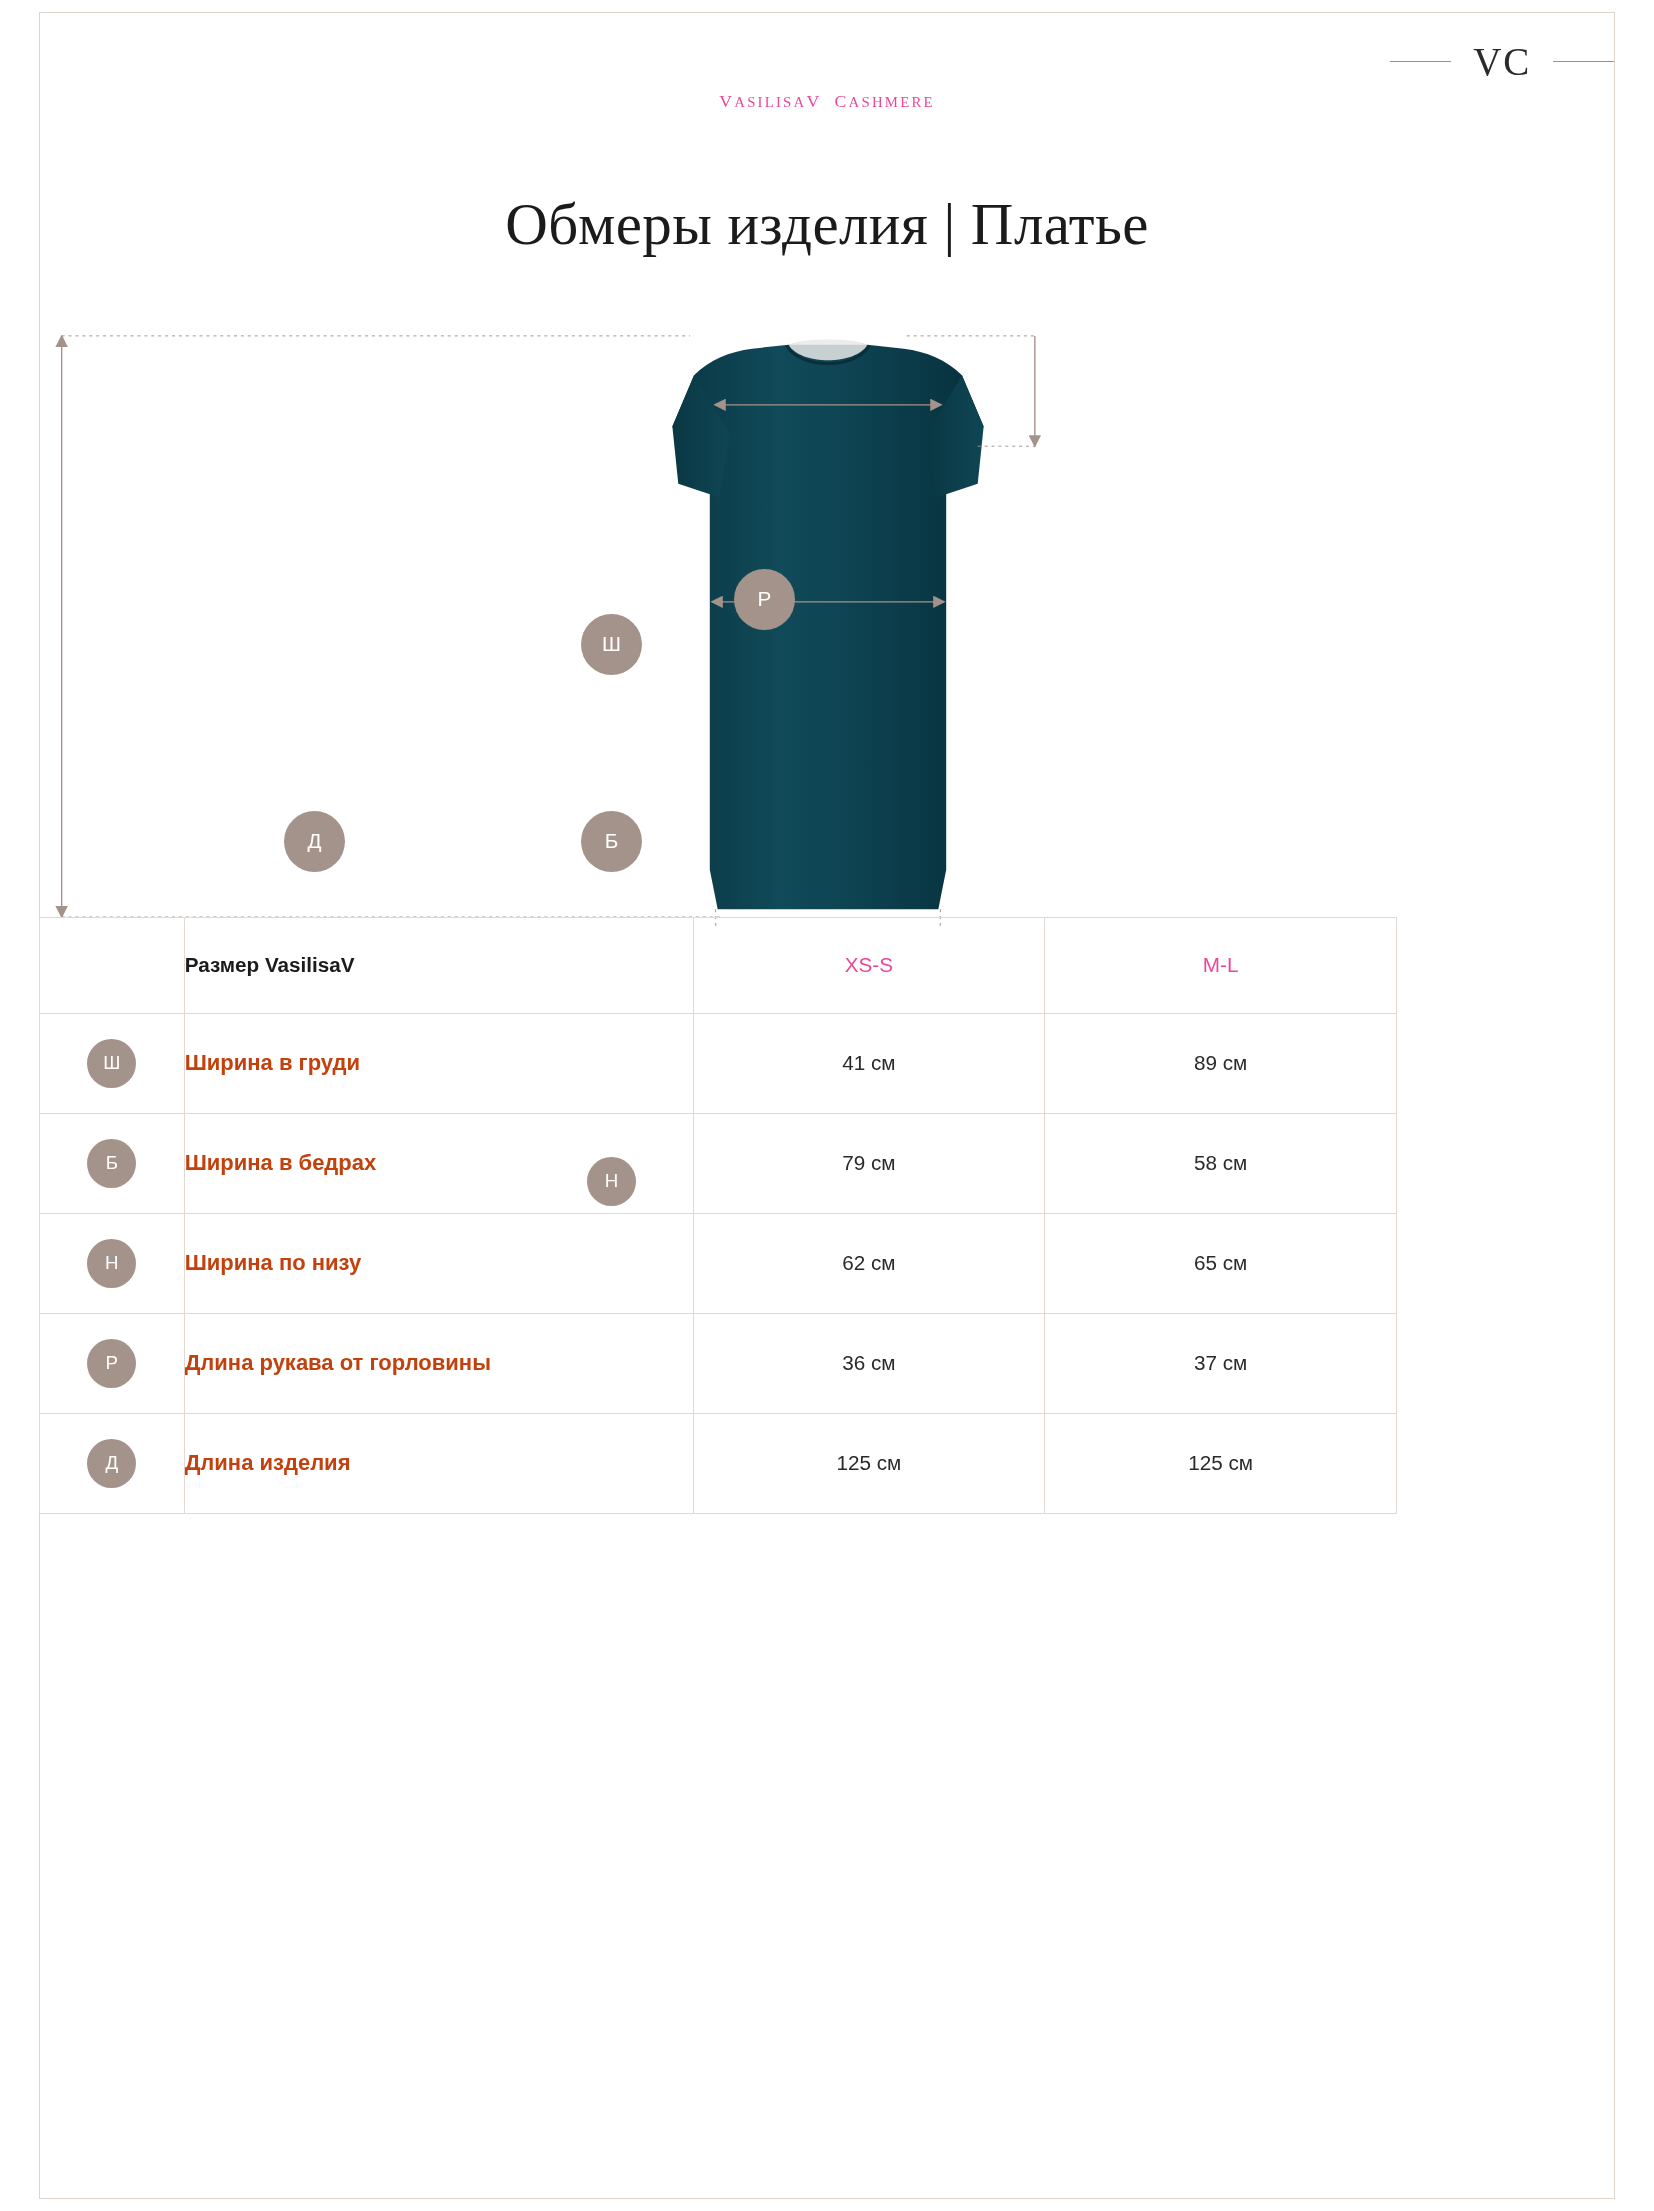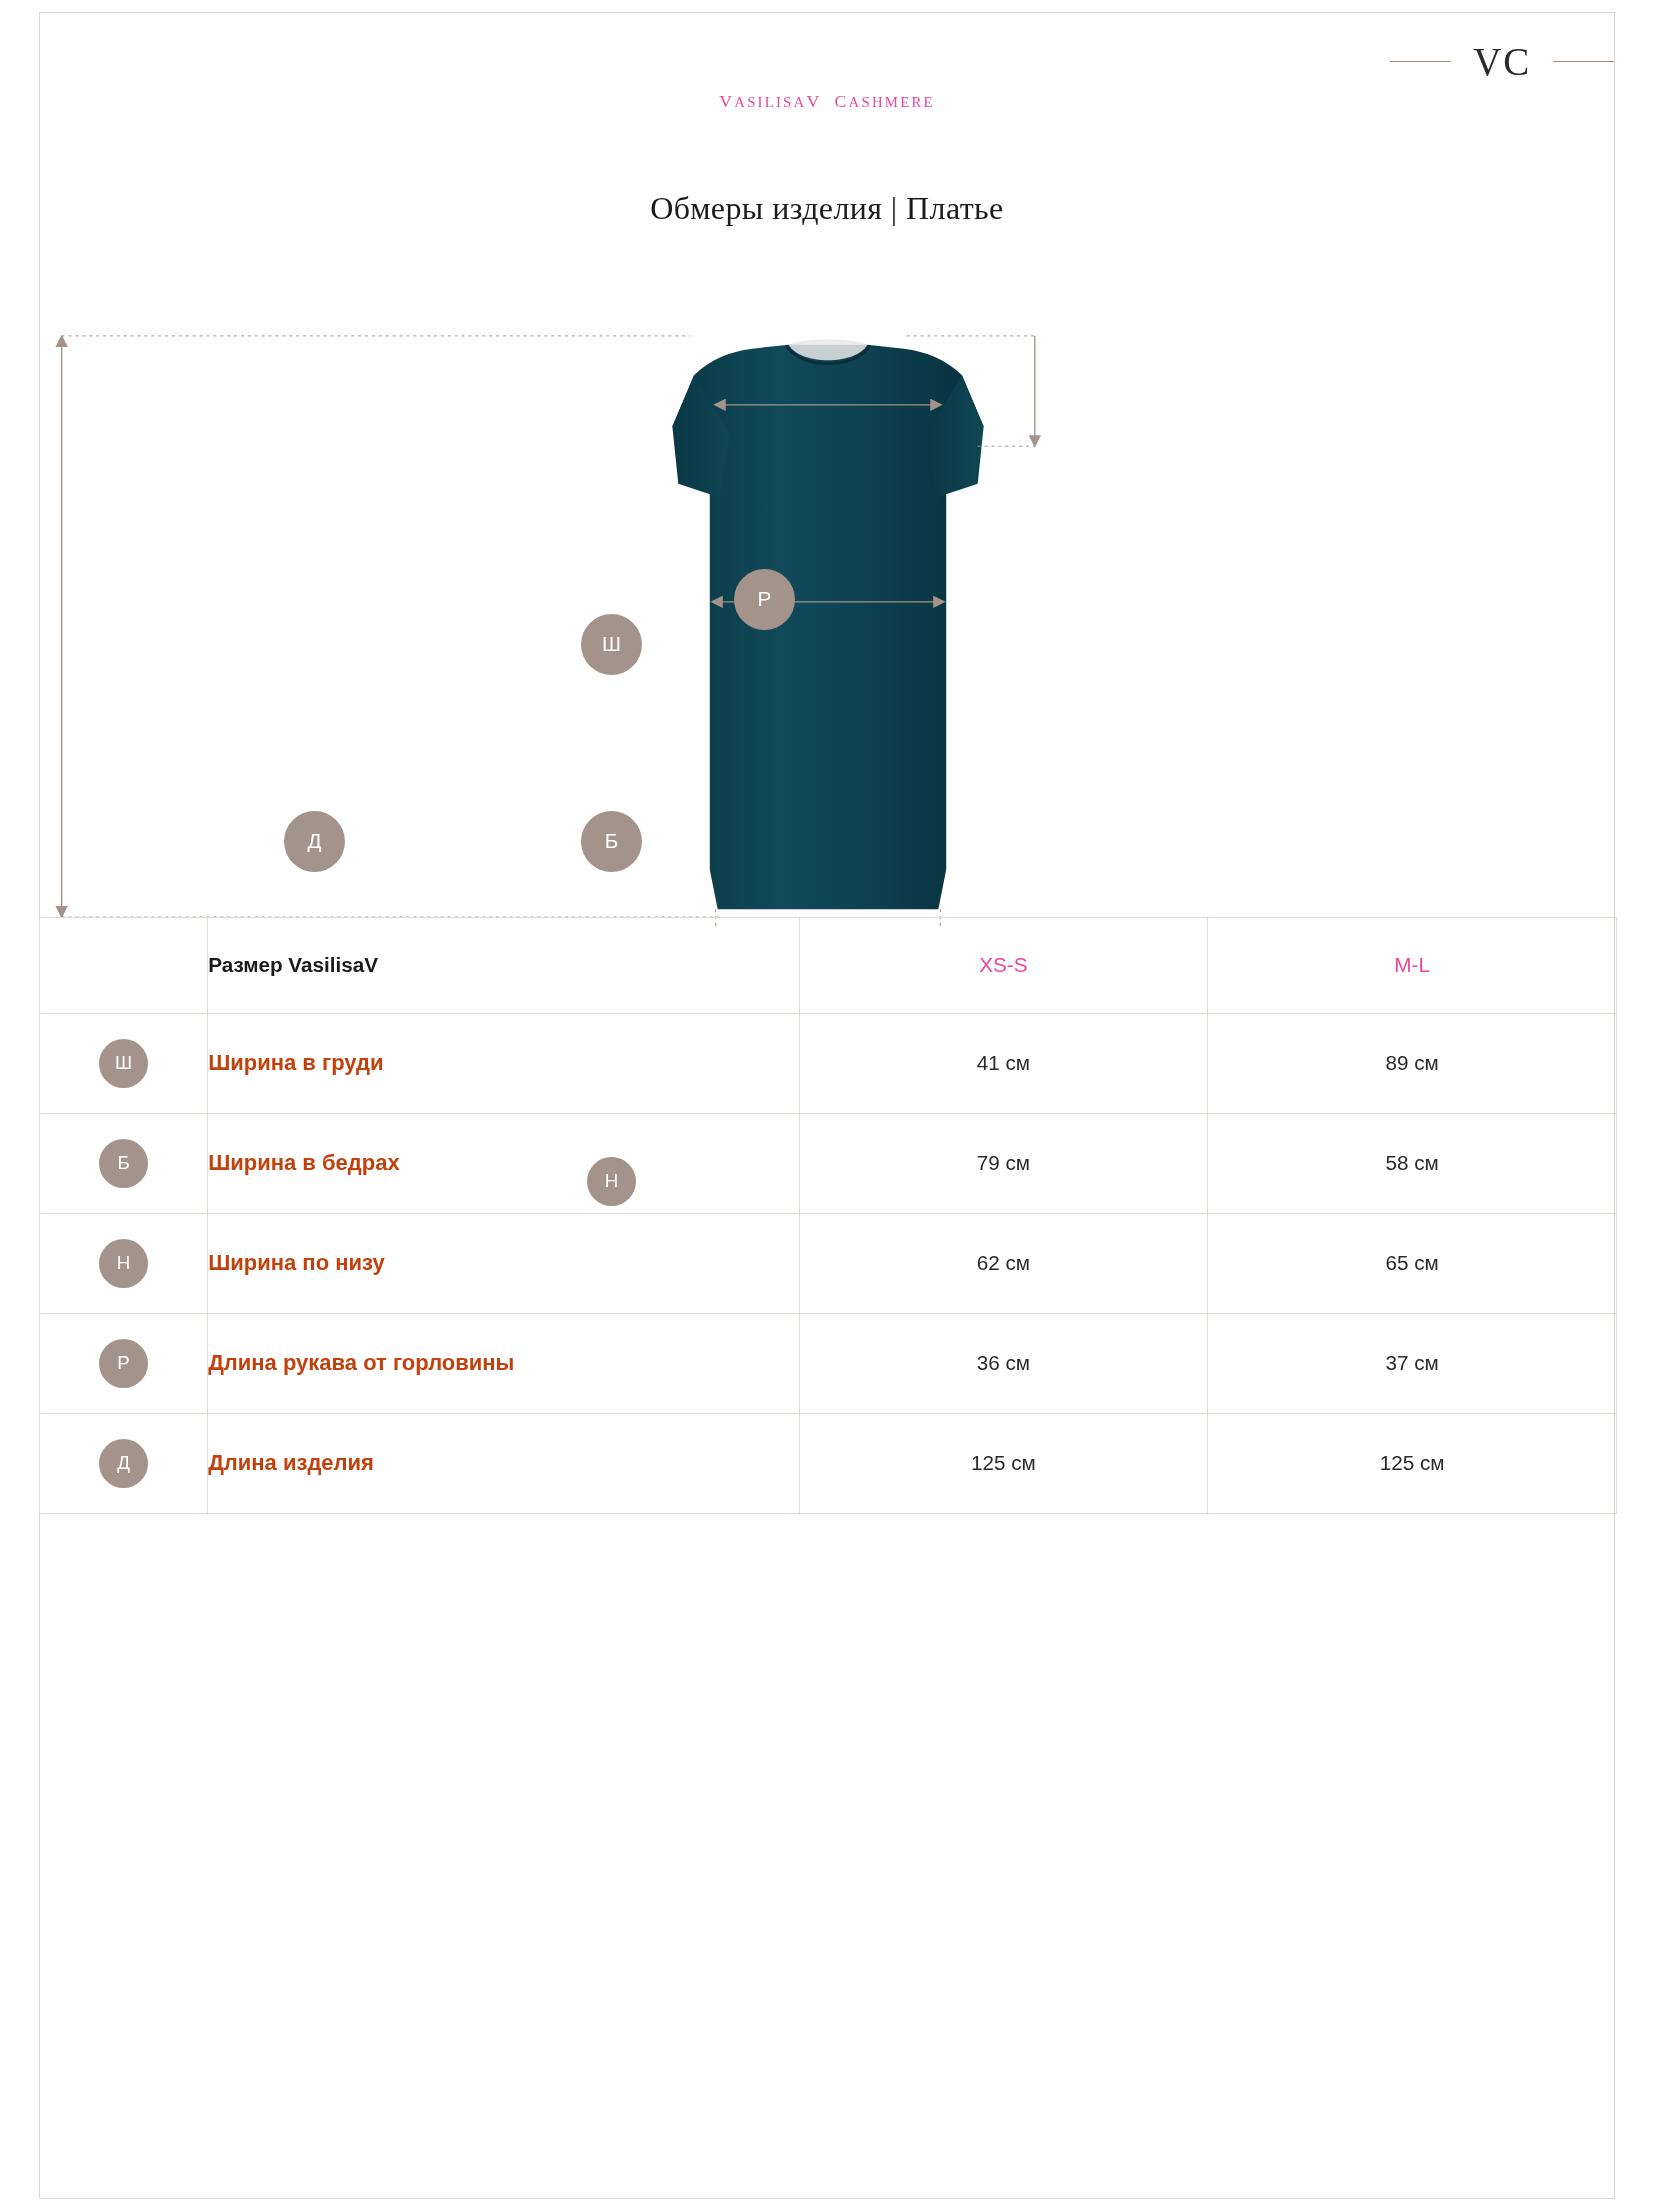--- a/index.html
+++ b/index.html
@@ -65,21 +65,21 @@
   }
 
   
   .doc-title {
     position: absolute;
     top: 177px;
     left: 0;
     width: 100%;
     text-align: center;
     font-family: "Liberation Serif", serif;
-    font-size: 32px;
+    font-size: 59px;
     font-weight: 400;
     color: #1b1b1b;
     letter-spacing: 0.4px;
   }
 
   
   .diagram {
     position: absolute;
     left: 0;
     top: 305px;
@@ -103,21 +103,21 @@
   .badge.b-sh { width: 61px; height: 61px; left: 541px; top: 296px; }
   .badge.b-b  { width: 61px; height: 61px; left: 541px; top: 493px; }
   .badge.b-n  { width: 49px; height: 49px; left: 547px; top: 839px; font-size: 18.7px; }
   .badge.b-r  { width: 61px; height: 61px; left: 694px; top: 251px; }
 
   
   .table-wrap {
     position: absolute;
     left: -1px;
     top: 904px;
-    width: 1578px;
+    width: 1358px;
   }
   table.size-table {
     border-collapse: collapse;
     width: 100%;
     table-layout: fixed;
   }
   table.size-table td, table.size-table th {
     border: 1px solid #e2dad2;
     padding: 0;
     vertical-align: middle;

